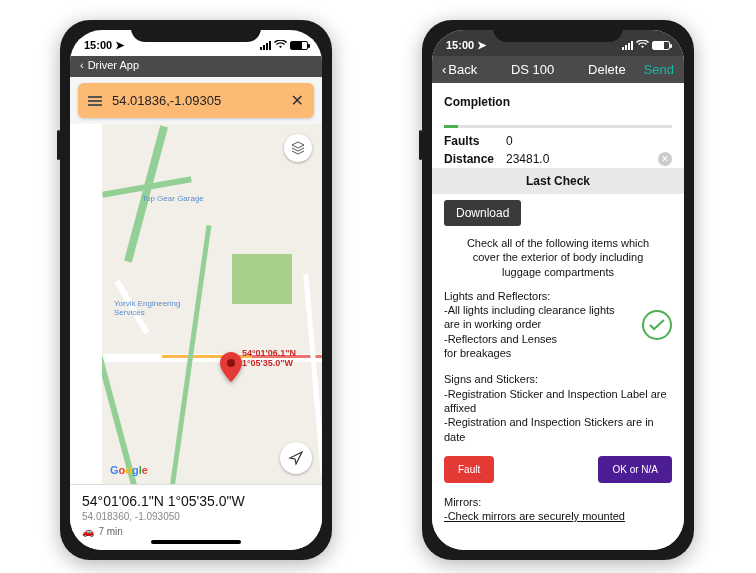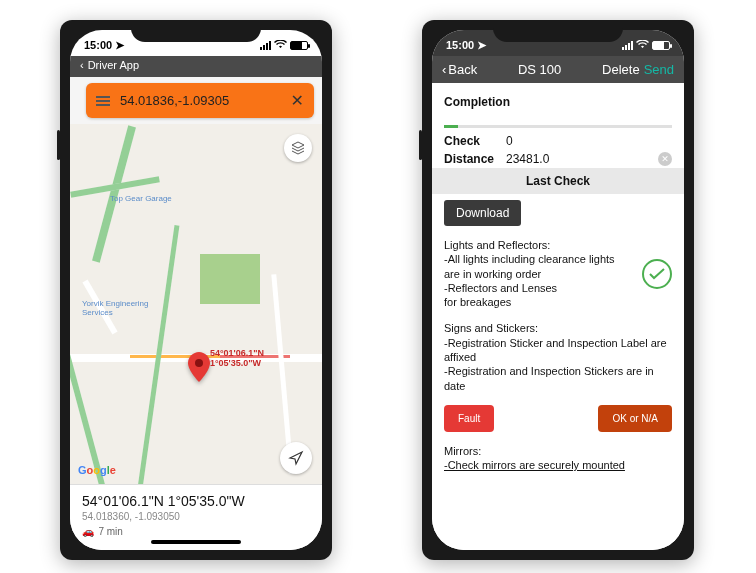--- a/index.html
+++ b/index.html
@@ -1,20 +1,20 @@
 <!DOCTYPE html>
 <html><head>
 <meta charset="utf-8">
 <style>
   * { box-sizing: border-box; margin: 0; padding: 0; font-family: -apple-system, Helvetica, Arial, sans-serif; }
   body { background: #fff; width: 756px; height: 573px; position: relative; }
   .stage { display: flex; gap: 90px; padding: 20px 60px; }
 
   .phone {
-    width: 272px; height: 540px; background: #1a1a1a; border-radius: 12px;
+    width: 272px; height: 540px; background: #1a1a1a; border-radius: 30px;
     padding: 10px; position: relative; box-shadow: 0 4px 20px rgba(0,0,0,.3);
   }
   .phone::before { 
     content:""; position:absolute; left:-3px; top:110px; width:3px; height:30px; background:#1a1a1a; border-radius:2px;
   }
   .screen {
     width: 100%; height: 100%; background: #fff; border-radius: 32px; overflow: hidden;
     position: relative; display: flex; flex-direction: column;
   }
   .notch {
@@ -31,28 +31,28 @@
   .sigbars i { width:2px; background:currentColor; display:block; }
   .sigbars i:nth-child(1){height:3px} .sigbars i:nth-child(2){height:5px}
   .sigbars i:nth-child(3){height:7px} .sigbars i:nth-child(4){height:9px}
   .battery { width:18px; height:9px; border:1px solid currentColor; border-radius:2px; position:relative; }
   .battery::after{content:"";position:absolute;right:-3px;top:2px;width:2px;height:4px;background:currentColor;border-radius:1px;}
   .battery i{display:block;width:70%;height:100%;background:currentColor;}
 
   
   .p1-header { background:#4a4a4a; color:#fff; font-size:11px; padding:3px 10px 6px; display:flex; align-items:center; gap:4px;}
   .search-row { padding:6px 8px; background:#f5f5f5; }
-  .search-box { background:#f97316; border-radius:6px; box-shadow:0 1px 3px rgba(0,0,0,.2);
-    display:flex; align-items:center; padding:8px 10px; gap:10px;margin-left:8px; }
+  .search-box { background:#fdba74; border-radius:6px; box-shadow:0 1px 3px rgba(0,0,0,.2);
+    display:flex; align-items:center; padding:8px 10px; gap:10px; }
   .hamburger { width:14px; height:10px; display:flex; flex-direction:column; justify-content:space-between;}
   .hamburger i{height:2px;background:#555;display:block;}
   .search-text { flex:1; font-size:13px; color:#222; }
   .close-x { font-size:16px; color:#333; font-weight:300; }
 
-  .map { flex:1; background:#f2efe9; position:relative; overflow:hidden; }
+  .map { flex:1; background:#f2efe9; position:relative; overflow:hidden;margin-left:32px; }
   .road { position:absolute; background:#fff; }
   .road.green::after{content:"";position:absolute;inset:0;background:#4caf50;opacity:.6;}
   .road.orange::after{content:"";position:absolute;inset:0;background:#ff9800;opacity:.7;}
   .road.red::after{content:"";position:absolute;inset:0;background:#e53935;opacity:.7;}
   .park { position:absolute; background:#a8d08d; }
   .poi { position:absolute; font-size:8px; color:#777; }
   .poi.blue { color:#5b8cc9; }
   .pin { position:absolute; left:118px; top:228px; }
   .pin svg { filter: drop-shadow(0 2px 2px rgba(0,0,0,.3)); }
   .pin-label { position:absolute; left:140px; top:225px; font-size:9px; color:#c62828; font-weight:600; line-height:1.1;}
@@ -68,21 +68,21 @@
   .bottom-panel { background:#fff; padding:8px 12px 4px; border-top:1px solid #ddd;}
   .coord-main { font-size:14px; font-weight:500; color:#111;}
   .coord-sub { font-size:10px; color:#888; margin-top:2px;}
   .eta { font-size:10px; color:#666; margin-top:4px; display:flex; align-items:center; gap:4px;}
   .home-ind { width:90px;height:4px;background:#000;border-radius:2px;margin:3px auto 2px;}
 
   
   .p2-nav { background:#4a4a4a; color:#fff; display:flex; align-items:center; padding:6px 10px; font-size:13px;}
   .p2-nav .back{display:flex;align-items:center;gap:2px;}
   .p2-nav .title{flex:1;text-align:center;font-weight:500;}
-  .p2-nav .del{margin-right:4px;}
+  .p2-nav .del{margin-right:18px;}
   .p2-nav .send{color:#14b8a6;}
   .p2-body { flex:1; overflow:hidden; background:#fff; font-size:12px; color:#111;}
   .sect { padding:12px 12px; }
   .sect-label { font-weight:700; font-size:12px; }
   .progress { height:3px; background:#e0e0e0; margin:4px 12px; position:relative;}
   .progress i{position:absolute;left:0;top:0;height:100%;width:6%;background:#4caf50;}
   .kv { display:flex; padding:2px 12px; font-size:12px; align-items:center;}
   .kv .k{font-weight:700; width:62px;}
   .kv .v{flex:1;}
   .kv .clear{width:14px;height:14px;background:#ccc;border-radius:50%;color:#fff;font-size:9px;
@@ -91,21 +91,21 @@
   .dlbtn { background:#3a3a3a;color:#fff;padding:6px 12px;border-radius:3px;font-size:12px;
     display:inline-block; margin:6px 12px;}
   .desc { text-align:center; padding:4px 20px; font-size:11px; line-height:1.3;}
   .check-item { padding:6px 12px; display:flex; gap:23px; align-items:center;}
   .check-text { flex:1; font-size:11px; line-height:1.3;}
   .check-circle { width:30px;height:30px;border:2px solid #4caf50;border-radius:50%;
     display:flex;align-items:center;justify-content:center;color:#4caf50;flex-shrink:0;}
   .btn-row { display:flex; gap:8px; padding:6px 12px; justify-content:space-between;}
   .btn { padding:8px 14px; border-radius:4px; color:#fff; font-size:10px; font-weight:500;}
   .btn.fault{background:#e53935;}
-  .btn.ok{background:#c2410c;margin-left:16px;}
+  .btn.ok{background:#4c1d95;margin-left:16px;}
 </style>
 </head>
 <body>
 
 <div class="stage">
 
   <div class="phone">
     <div class="notch"></div>
     <div class="screen">
       <div class="status">
@@ -230,30 +230,31 @@
         <div class="title">DS 100</div>
         <div class="del">Delete</div>
         <div class="send">Send</div>
       </div>
       <div class="p2-body">
         <div class="sect"><span class="sect-label">Completion</span></div>
         <div class="progress">
             <i></i>
           </div>
         <div class="kv">
-          <span class="k">Check</span>
+          <span class="k">Faults</span>
           <span class="v">0</span>
         </div>
         <div class="kv">
           <span class="k">Distance</span>
           <span class="v">23481.0</span>
           <span class="clear">✕</span>
         </div>
         <div class="grayhdr">Last Check</div>
         <div><span class="dlbtn">Download</span></div>
+        <div class="desc">Check all of the following items which cover the exterior of body including luggage compartments</div>
 
         <div class="check-item">
           <div class="check-text">
             <div>Lights and Reflectors:</div>
             <div>-All lights including clearance lights are in working order</div>
             <div>-Reflectors and Lenses</div>
             <div>for breakages</div>
           </div>
           <div class="check-circle">
             <svg width="16" height="12" viewBox="0 0 16 12">

